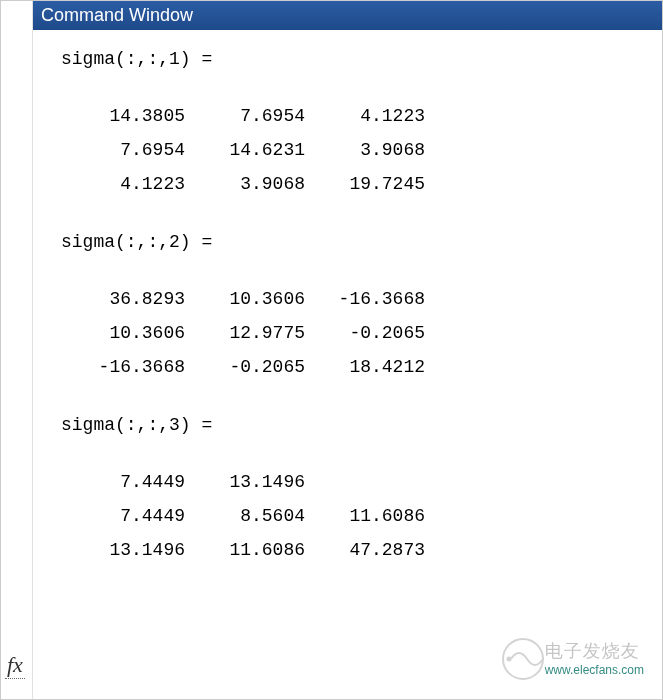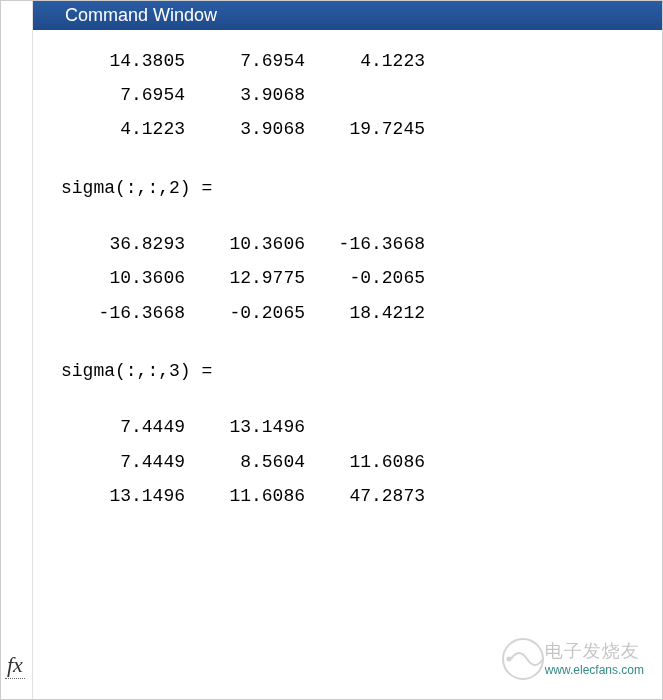--- a/index.html
+++ b/index.html
@@ -11,21 +11,21 @@
       font-family: sans-serif;
       background: #fff;
       width: 663px;
       height: 700px;
       position: relative;
       border: 1px solid #ccc;
     }
     .title-bar {
       background: linear-gradient(to bottom, #2b5ca3, #1e4a8a);
       color: #fff;
-      padding: 4px 32px;
+      padding: 4px 8px;
       font-size: 18px;
       font-family: 'Segoe UI', Arial, sans-serif;
       margin-left: 32px;
     }
     .left-gutter {
       position: absolute;
       left: 0;
       top: 0;
       width: 32px;
       height: 100%;
@@ -102,27 +102,29 @@
 
 <div class="left-gutter"></div>
 
 <div class="title-bar">
   <span>Command Window</span>
 </div>
 
 <div class="content">
 
   <div class="block">
+    <div class="block-header">sigma(:,:,1) =</div>
     <div class="matrix-row">
       <span class="cell">14.3805</span>
       <span class="cell">7.6954</span>
       <span class="cell">4.1223</span>
     </div>
     <div class="matrix-row">
       <span class="cell">7.6954</span>
+      <span class="cell">14.6231</span>
       <span class="cell">3.9068</span>
     </div>
     <div class="matrix-row">
       <span class="cell">4.1223</span>
       <span class="cell">3.9068</span>
       <span class="cell">19.7245</span>
     </div>
   </div>
 
   <div class="block">

